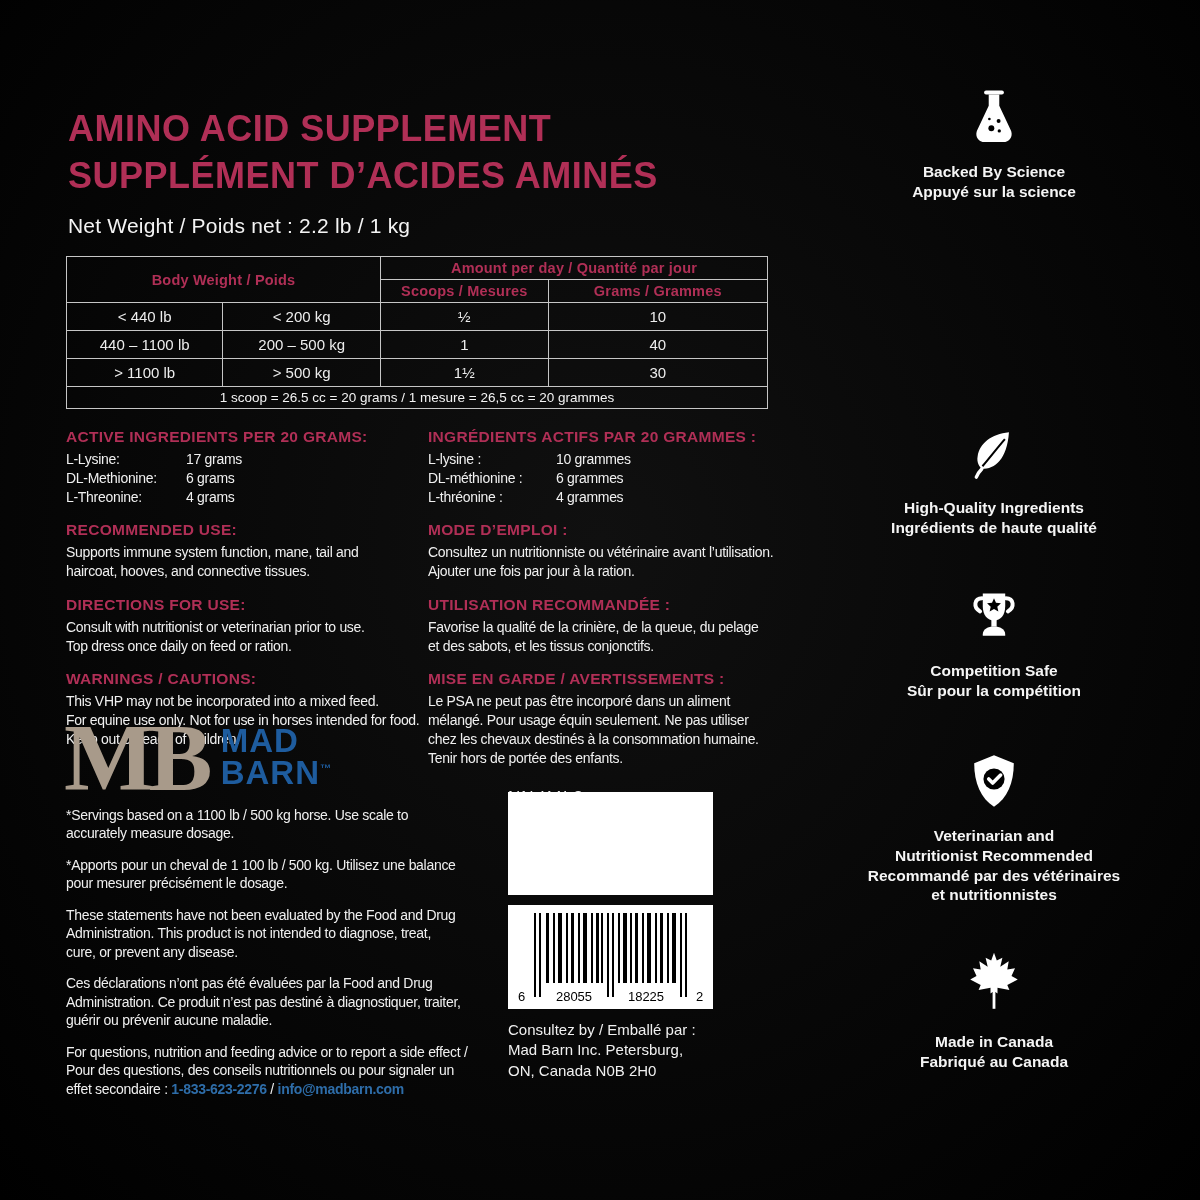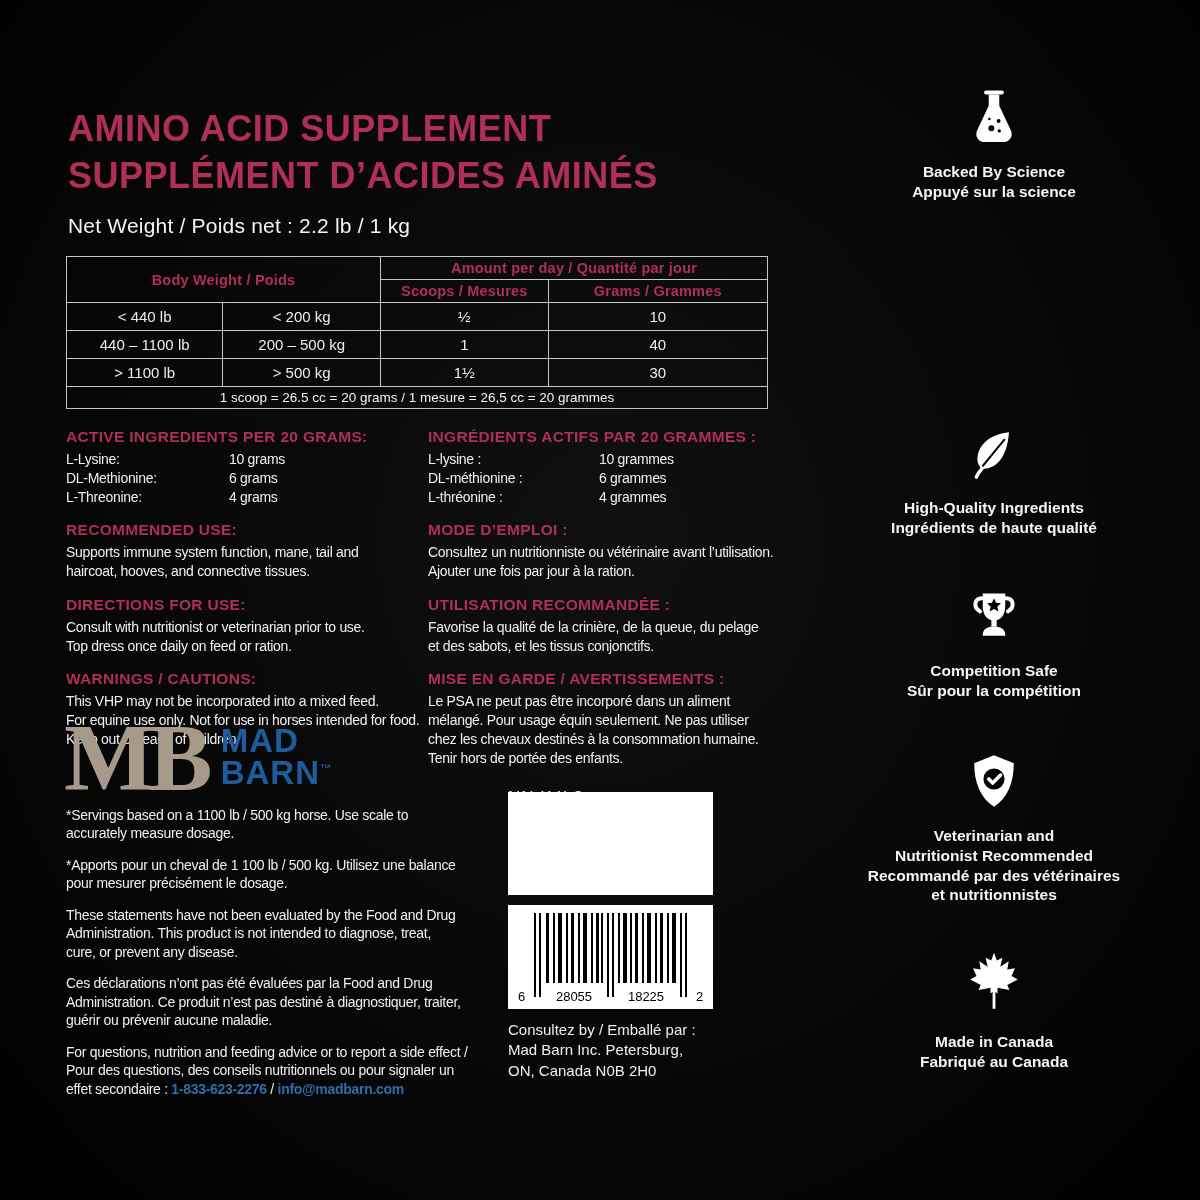--- a/index.html
+++ b/index.html
@@ -24,21 +24,21 @@
   table.dose td.foot{font-size:13.5px; color:#f4f4f4; height:15px;}
   
   .col{position:absolute; top:428px;}
   .col-en{left:66px; width:368px;}
   .col-fr{left:428px; width:392px;}
   .sec-h{color:var(--accent); font-size:15.5px; font-weight:bold; letter-spacing:.3px;
          margin:0 0 4px 0;}
   .sec{margin-bottom:15px;}
   .body-p{margin:0; font-size:14px; letter-spacing:-.3px; line-height:1.34; color:#f0f0f0;
           white-space:pre-line;}
-  .ing-row{display:flex; font-size:14px; letter-spacing:-.3px; line-height:1.34; color:#f0f0f0;gap:43px;}
+  .ing-row{display:flex; font-size:14px; letter-spacing:-.3px; line-height:1.34; color:#f0f0f0;}
   .ing-name-en{width:120px;} .ing-name-fr{width:128px;}
   
   .logo{position:absolute; left:64px; top:718px; display:flex; align-items:flex-start;}
   .logo-mb{font-family:"Liberation Serif", serif; font-size:96px; font-weight:bold;
            line-height:.84; color:var(--logo-tan); letter-spacing:-6px;}
   .logo-words{margin-left:14px; margin-top:7px; color:var(--logo-blue); font-weight:bold;
               font-size:33px; line-height:.97; letter-spacing:1px;}
   .logo-tm{font-size:11px; vertical-align:super; letter-spacing:0;}
   
   .footnotes{position:absolute; left:66px; top:806px; width:452px;}
@@ -105,21 +105,21 @@
       <td colspan="4" class="foot">1 scoop = 26.5 cc = 20 grams / 1 mesure = 26,5 cc = 20 grammes</td>
     </tr>
   </tbody>
     </table>
 
   <div class="col col-en">
     <div class="sec">
       <h3 class="sec-h">ACTIVE INGREDIENTS PER 20 GRAMS:</h3>
       <div class="ing-row">
         <span class="ing-name-en">L-Lysine:</span>
-        <span>10 grams</span>
+        <span>17 grams</span>
       </div>
       <div class="ing-row">
         <span class="ing-name-en">DL-Methionine:</span>
         <span>6 grams</span>
       </div>
       <div class="ing-row">
         <span class="ing-name-en">L-Threonine:</span>
         <span>4 grams</span>
       </div>
     </div>

